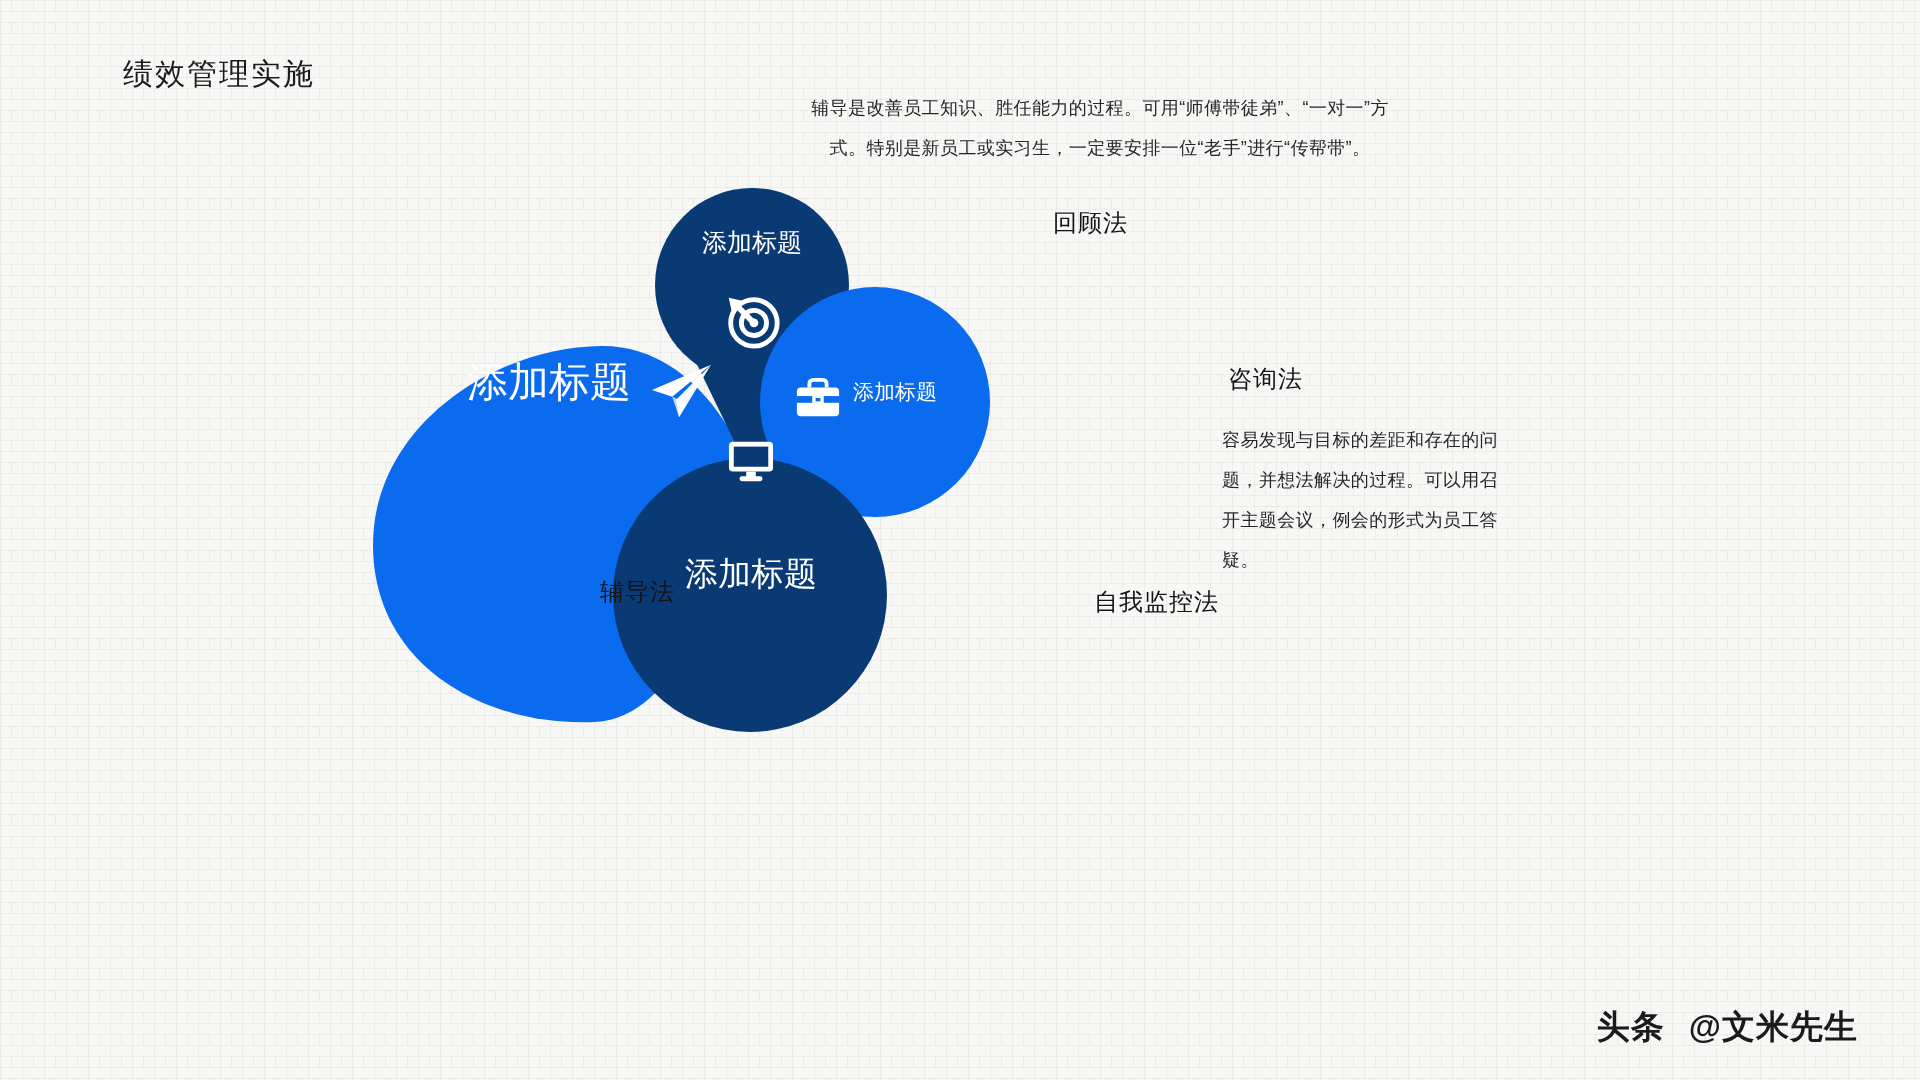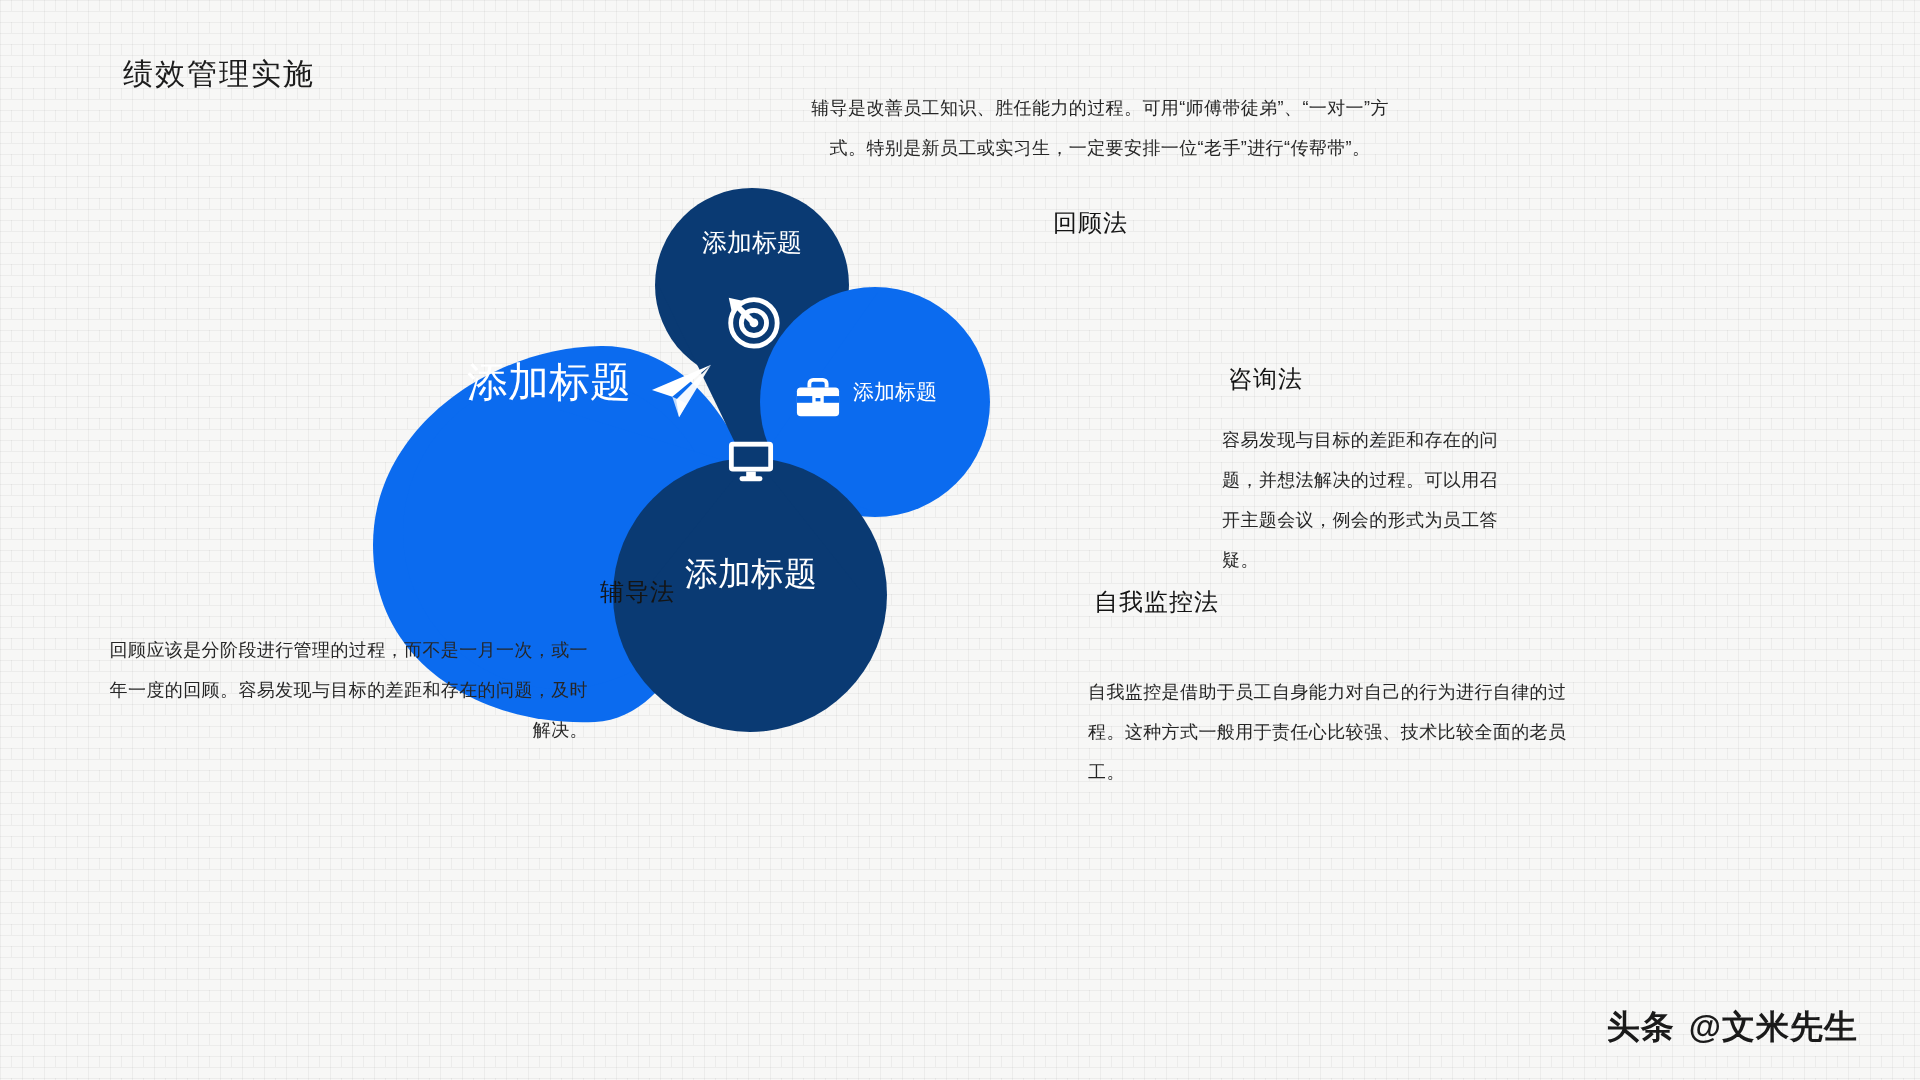--- a/index.html
+++ b/index.html
@@ -101,21 +101,21 @@
   #body-review  { left: 108px;  top: 630px; width: 480px; }
   #body-monitor { left: 1088px; top: 672px; width: 515px; }
 
   
   #watermark {
     position: absolute;
     right: 62px;
     bottom: 30px;
     display: flex;
     align-items: center;
-    gap: 14px;
+    gap: 24px;
     color: #1a1a1a;
     font-size: 33px;
     font-weight: bold;
     letter-spacing: 1px;
     white-space: nowrap;
   }
 </style>
 </head>
 <body>
 
@@ -176,25 +176,23 @@
       <path d="M66,5 L5,31 L26,38 Z" fill="#ffffff"></path>
       <path d="M66,5 L30,41 L33,59 Z" fill="#ffffff" opacity="0.95"></path>
       <path d="M26,38 L33,59 L41,45 Z" fill="#ffffff" opacity="0.75"></path>
     </svg>
   </div>
 
   <div class="section-body align-right" id="body-coach">辅导是改善员工知识、胜任能力的过程。可用“师傅带徒弟”、“一对一”方式。特别是新员工或实习生，一定要安排一位“老手”进行“传帮带”。</div>
   <div class="section-heading" id="heading-coach">辅导法</div>
 
   <div class="section-heading" id="heading-review">回顾法</div>
-  <div class="section-body align-right" id="body-review">回顾应该是分阶段进行管理的过程，而不是一月一次，或一年一度的回顾。容易发现与目标的差距和存在的问题，及时解决。</div>
 
   <div class="section-heading" id="heading-consult">咨询法</div>
   <div class="section-body align-left" id="body-consult">容易发现与目标的差距和存在的问题，并想法解决的过程。可以用召开主题会议，例会的形式为员工答疑。</div>
 
   <div class="section-heading" id="heading-monitor">自我监控法</div>
-  <div class="section-body align-left" id="body-monitor">自我监控是借助于员工自身能力对自己的行为进行自律的过程。这种方式一般用于责任心比较强、技术比较全面的老员工。</div>
 
   <div id="watermark">
     <span>头条</span>
     <span>@文米先生</span>
   </div>
 </div>
 
 </body></html>

